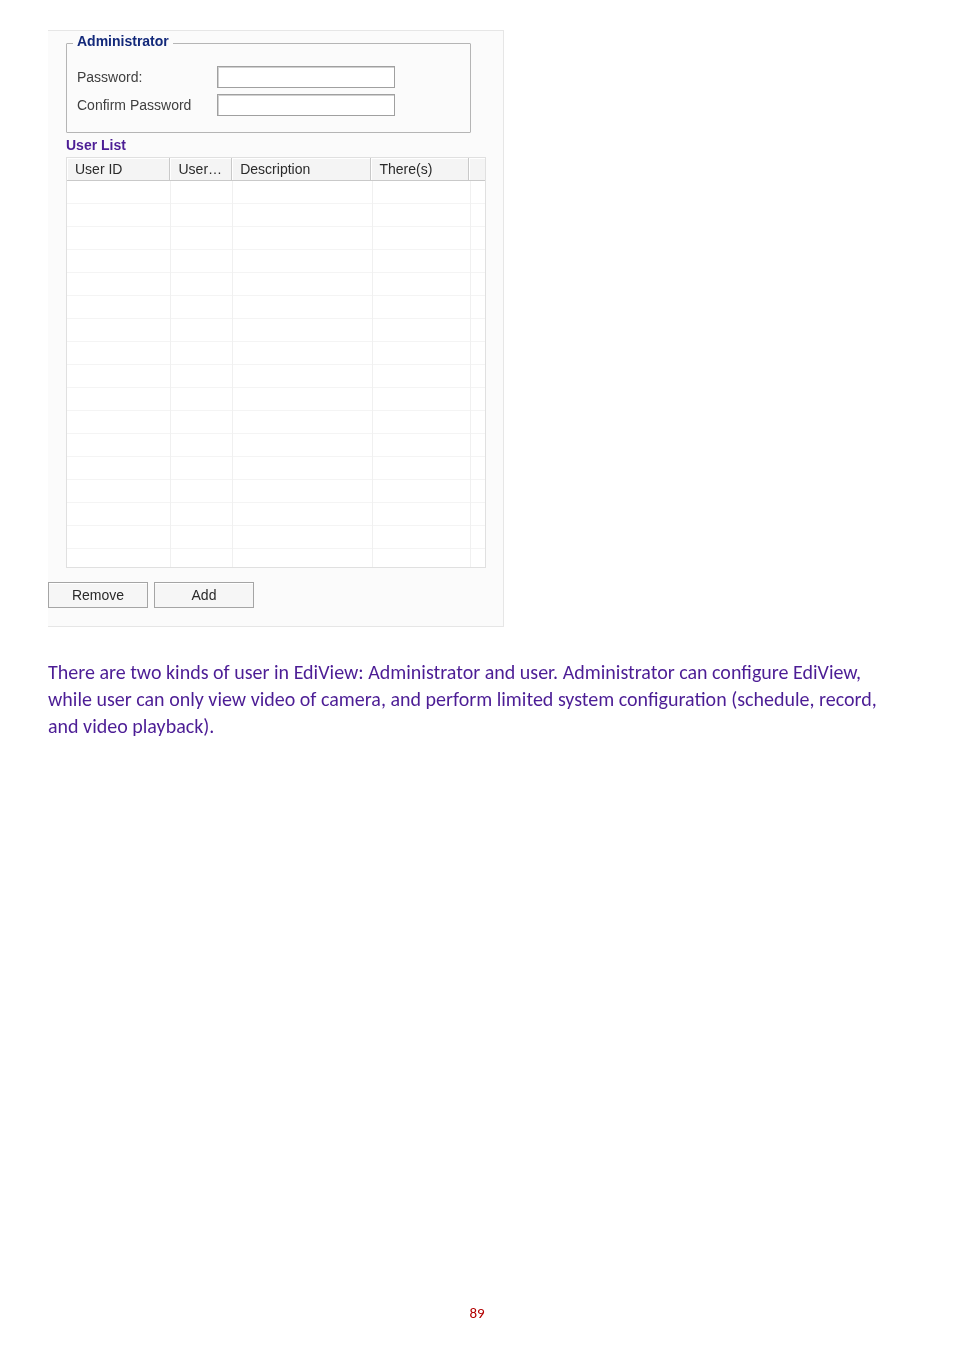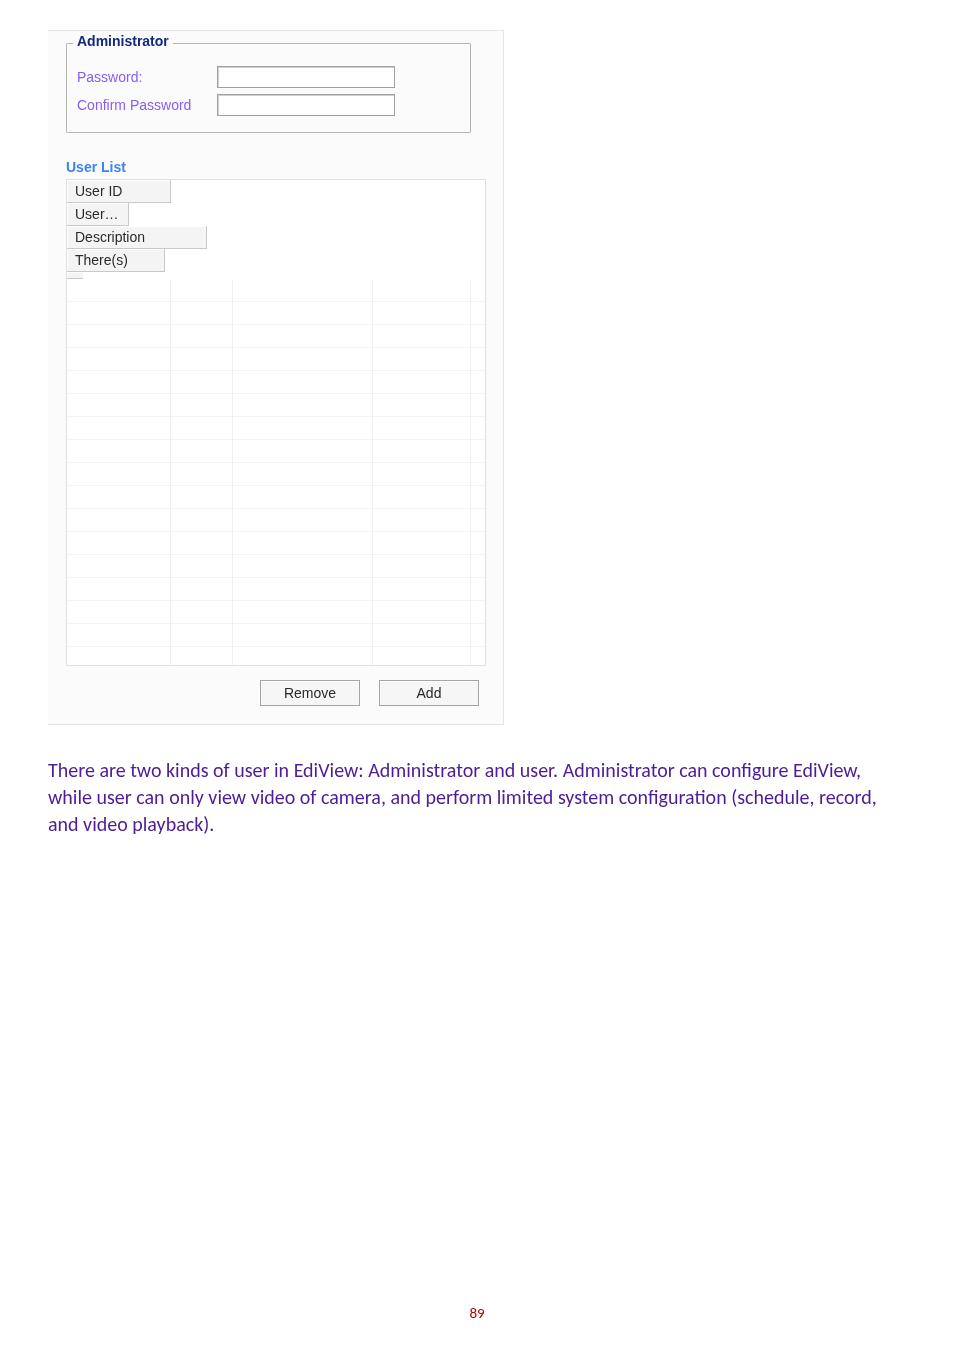--- a/index.html
+++ b/index.html
@@ -44,52 +44,51 @@
     font: bold 14px Tahoma, Arial, sans-serif;
     color: #13297a;
   }
   .admin-row {
     display: flex;
     align-items: center;
     margin: 6px 0;
   }
   .admin-label {
     font: 14px Tahoma, Arial, sans-serif;
-    color: #8b5cf6;
+    color: #404040;
     width: 140px;
   }
   .admin-input {
     width: 170px;
     height: 20px;
     border: 1px solid #a0a0a0;
     background: #ffffff;
     padding: 0 3px;
     font: 13px Tahoma, Arial, sans-serif;
     box-shadow: inset 1px 1px 0 #d0d0d0;
   }
   .admin-row.confirm .admin-label { width: 140px; }
   .admin-row.confirm .admin-input  { margin-left: 0; }
 
   
   .userlist-heading {
-    margin: 26px 0 4px 18px;
+    margin: 4px 0 4px 18px;
     font: bold 14px Tahoma, Arial, sans-serif;
-    color: #3b82f6;
+    color: #4c1d95;
   }
 
   
   .userlist-wrap {
     margin: 0 4px 0 18px;
     width: 418px;
     background: #ffffff;
     border: 1px solid #e0e0e0;
   }
   .userlist-header {
     display: flex;
-    flex-direction: column;
   }
   .userlist-header .hcell {
     font: 14px Tahoma, Arial, sans-serif;
     color: #2a2a2a;
     background: #f4f4f4;
     border-right: 1px solid #c9c9c9;
     border-bottom: 1px solid #c9c9c9;
     padding: 3px 8px 3px 8px;
     box-sizing: border-box;
     box-shadow: inset 0 1px 0 #ffffff, inset 1px 0 0 #ffffff;
@@ -118,23 +117,23 @@
         transparent 306px, transparent 403px, #f0f0f0 403px, #f0f0f0 404px,
         transparent 404px),
       repeating-linear-gradient(to bottom,
         transparent 0, transparent 22px, #f4f4f4 22px, #f4f4f4 23px);
     pointer-events: none;
   }
 
   
   .button-row {
     display: flex;
-    justify-content: flex-end;
-    gap: 19px;
-    margin: 14px 24px 6px 0;
+    justify-content: flex-start;
+    gap: 6px;
+    margin: 14px 30px 6px 0;
   }
   .win-button {
     min-width: 100px;
     height: 26px;
     font: 14px Tahoma, Arial, sans-serif;
     color: #2a2a2a;
     background: #f6f6f6;
     border: 1px solid #a5a5a5;
     box-shadow: inset 0 1px 0 #ffffff;
     cursor: pointer;

